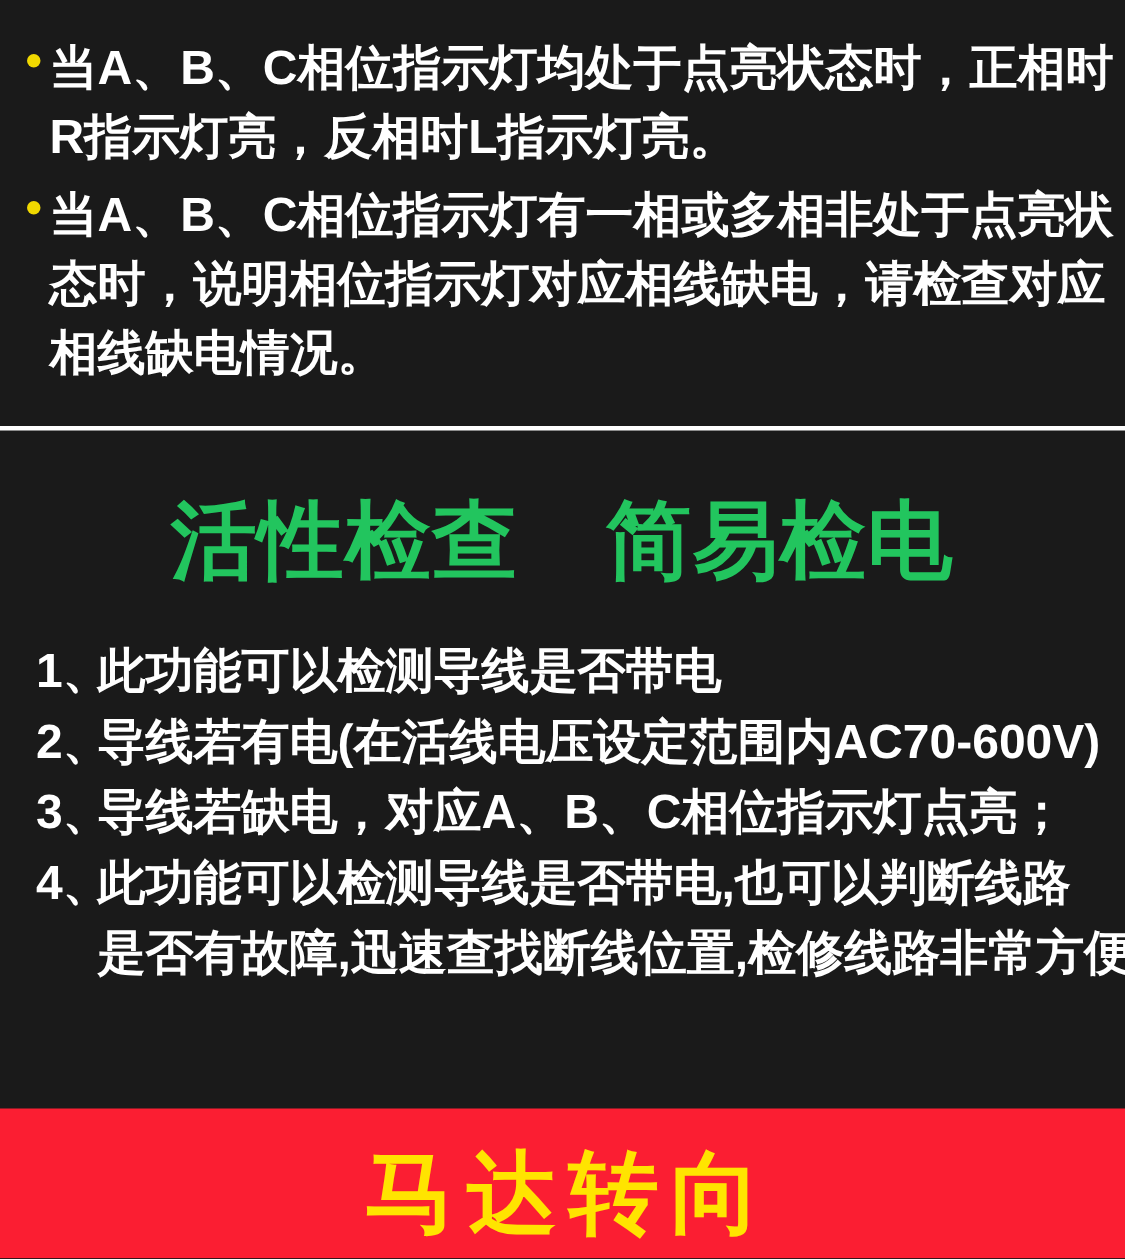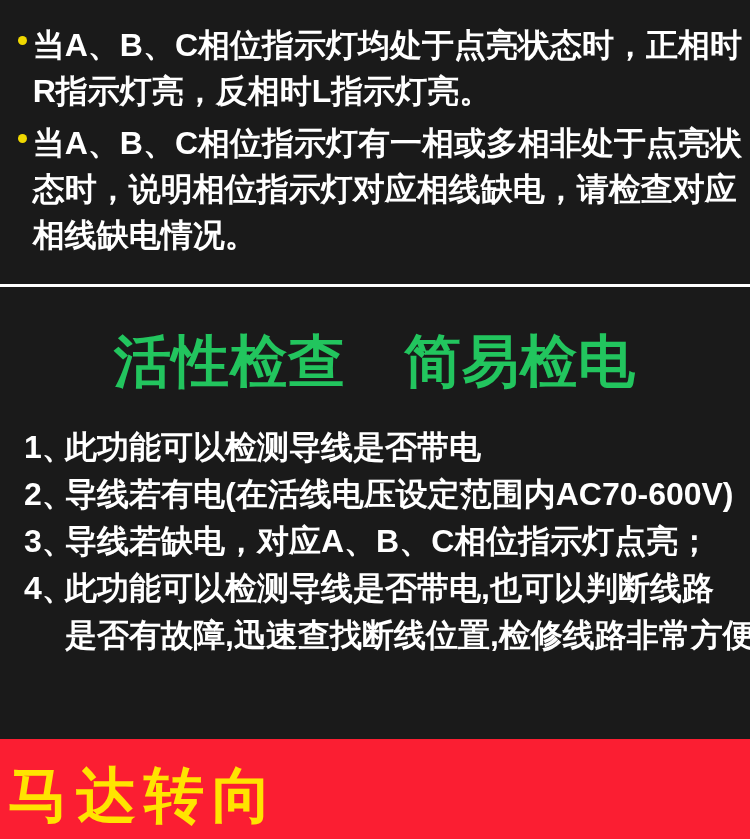--- a/index.html
+++ b/index.html
@@ -22,21 +22,20 @@
   
   .notes {
     height: 284px;
     padding: 22px 8px 0 16px;
     flex-shrink: 0;
   }
   .bullet-item {
     display: flex;
     align-items: flex-start;
     margin-bottom: 6px;
-    justify-content: flex-end;
   }
   .dot {
     width: 9px;
     height: 9px;
     border-radius: 50%;
     margin: 14px 6px 0 2px;
     flex-shrink: 0;
   }
   .bullet-text {
     color: #ffffff;
@@ -76,20 +75,21 @@
   .step { display: flex; align-items: flex-start; }
   .step-num { width: 41px; flex-shrink: 0; }
   .step-lines { flex: 1; }
 
   
   .banner {
     height: 100px;
     flex-shrink: 0;
     display: flex;
     align-items: center;
+    justify-content: center;
     padding-top: 14px;
   }
   .banner-label {
     font-size: 60px;
     letter-spacing: 8px;
     text-indent: 8px;
     white-space: nowrap;
   }
 </style>
 </head>

